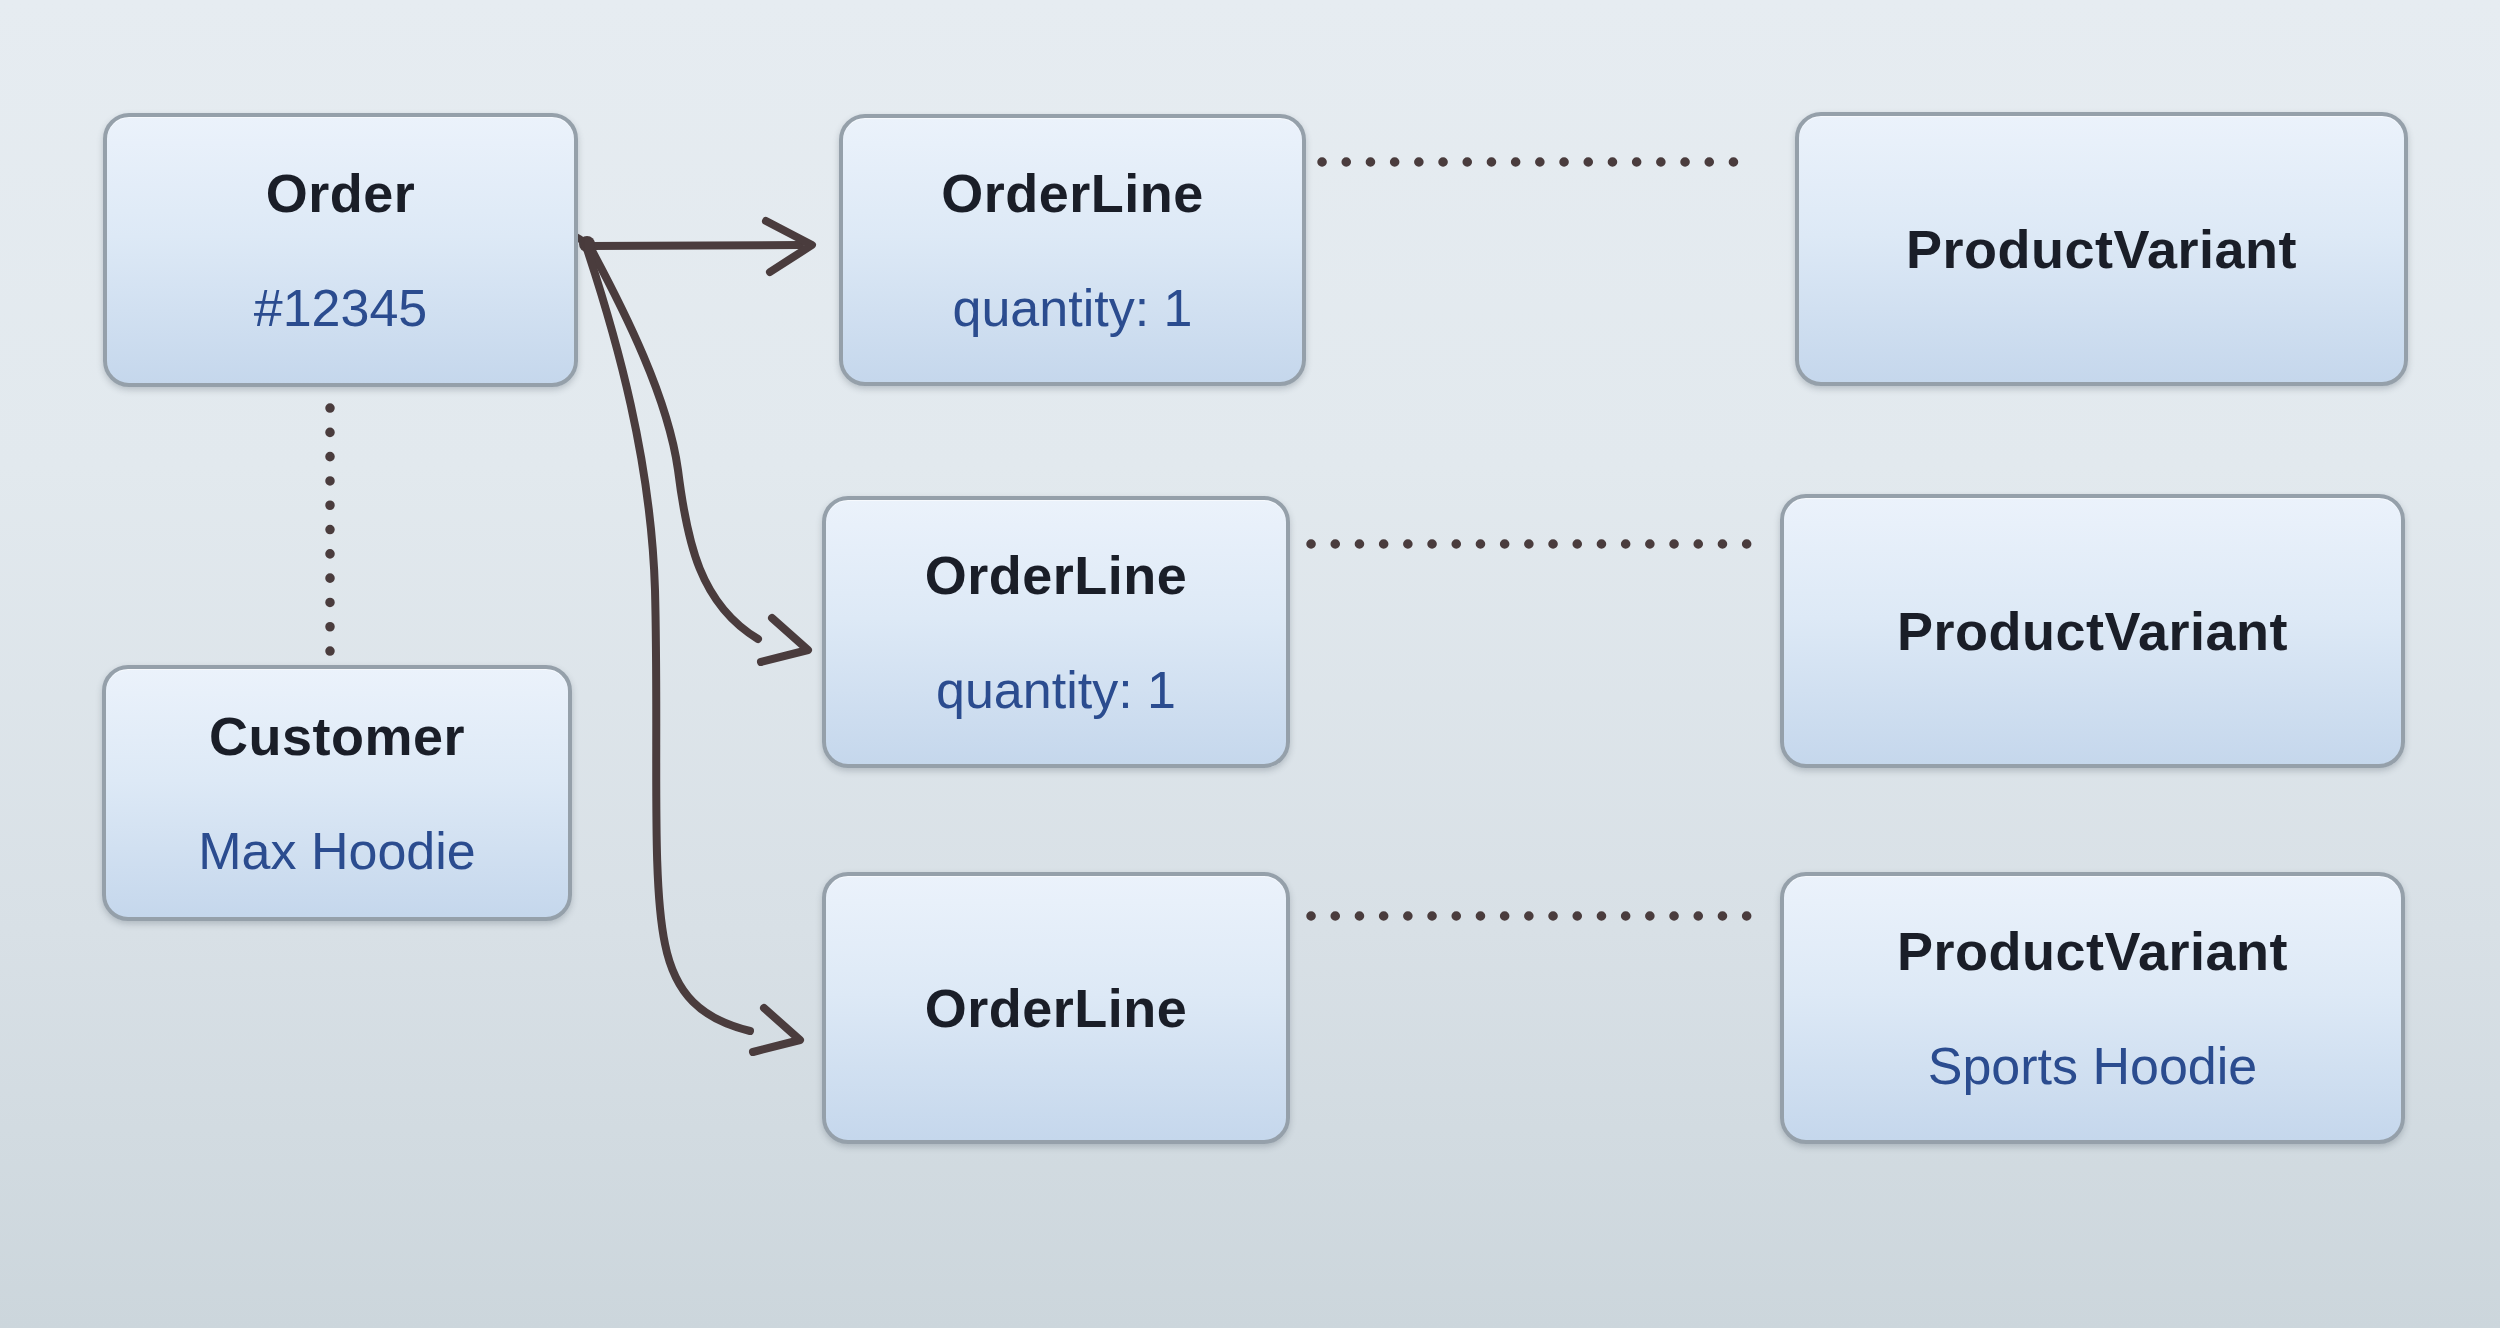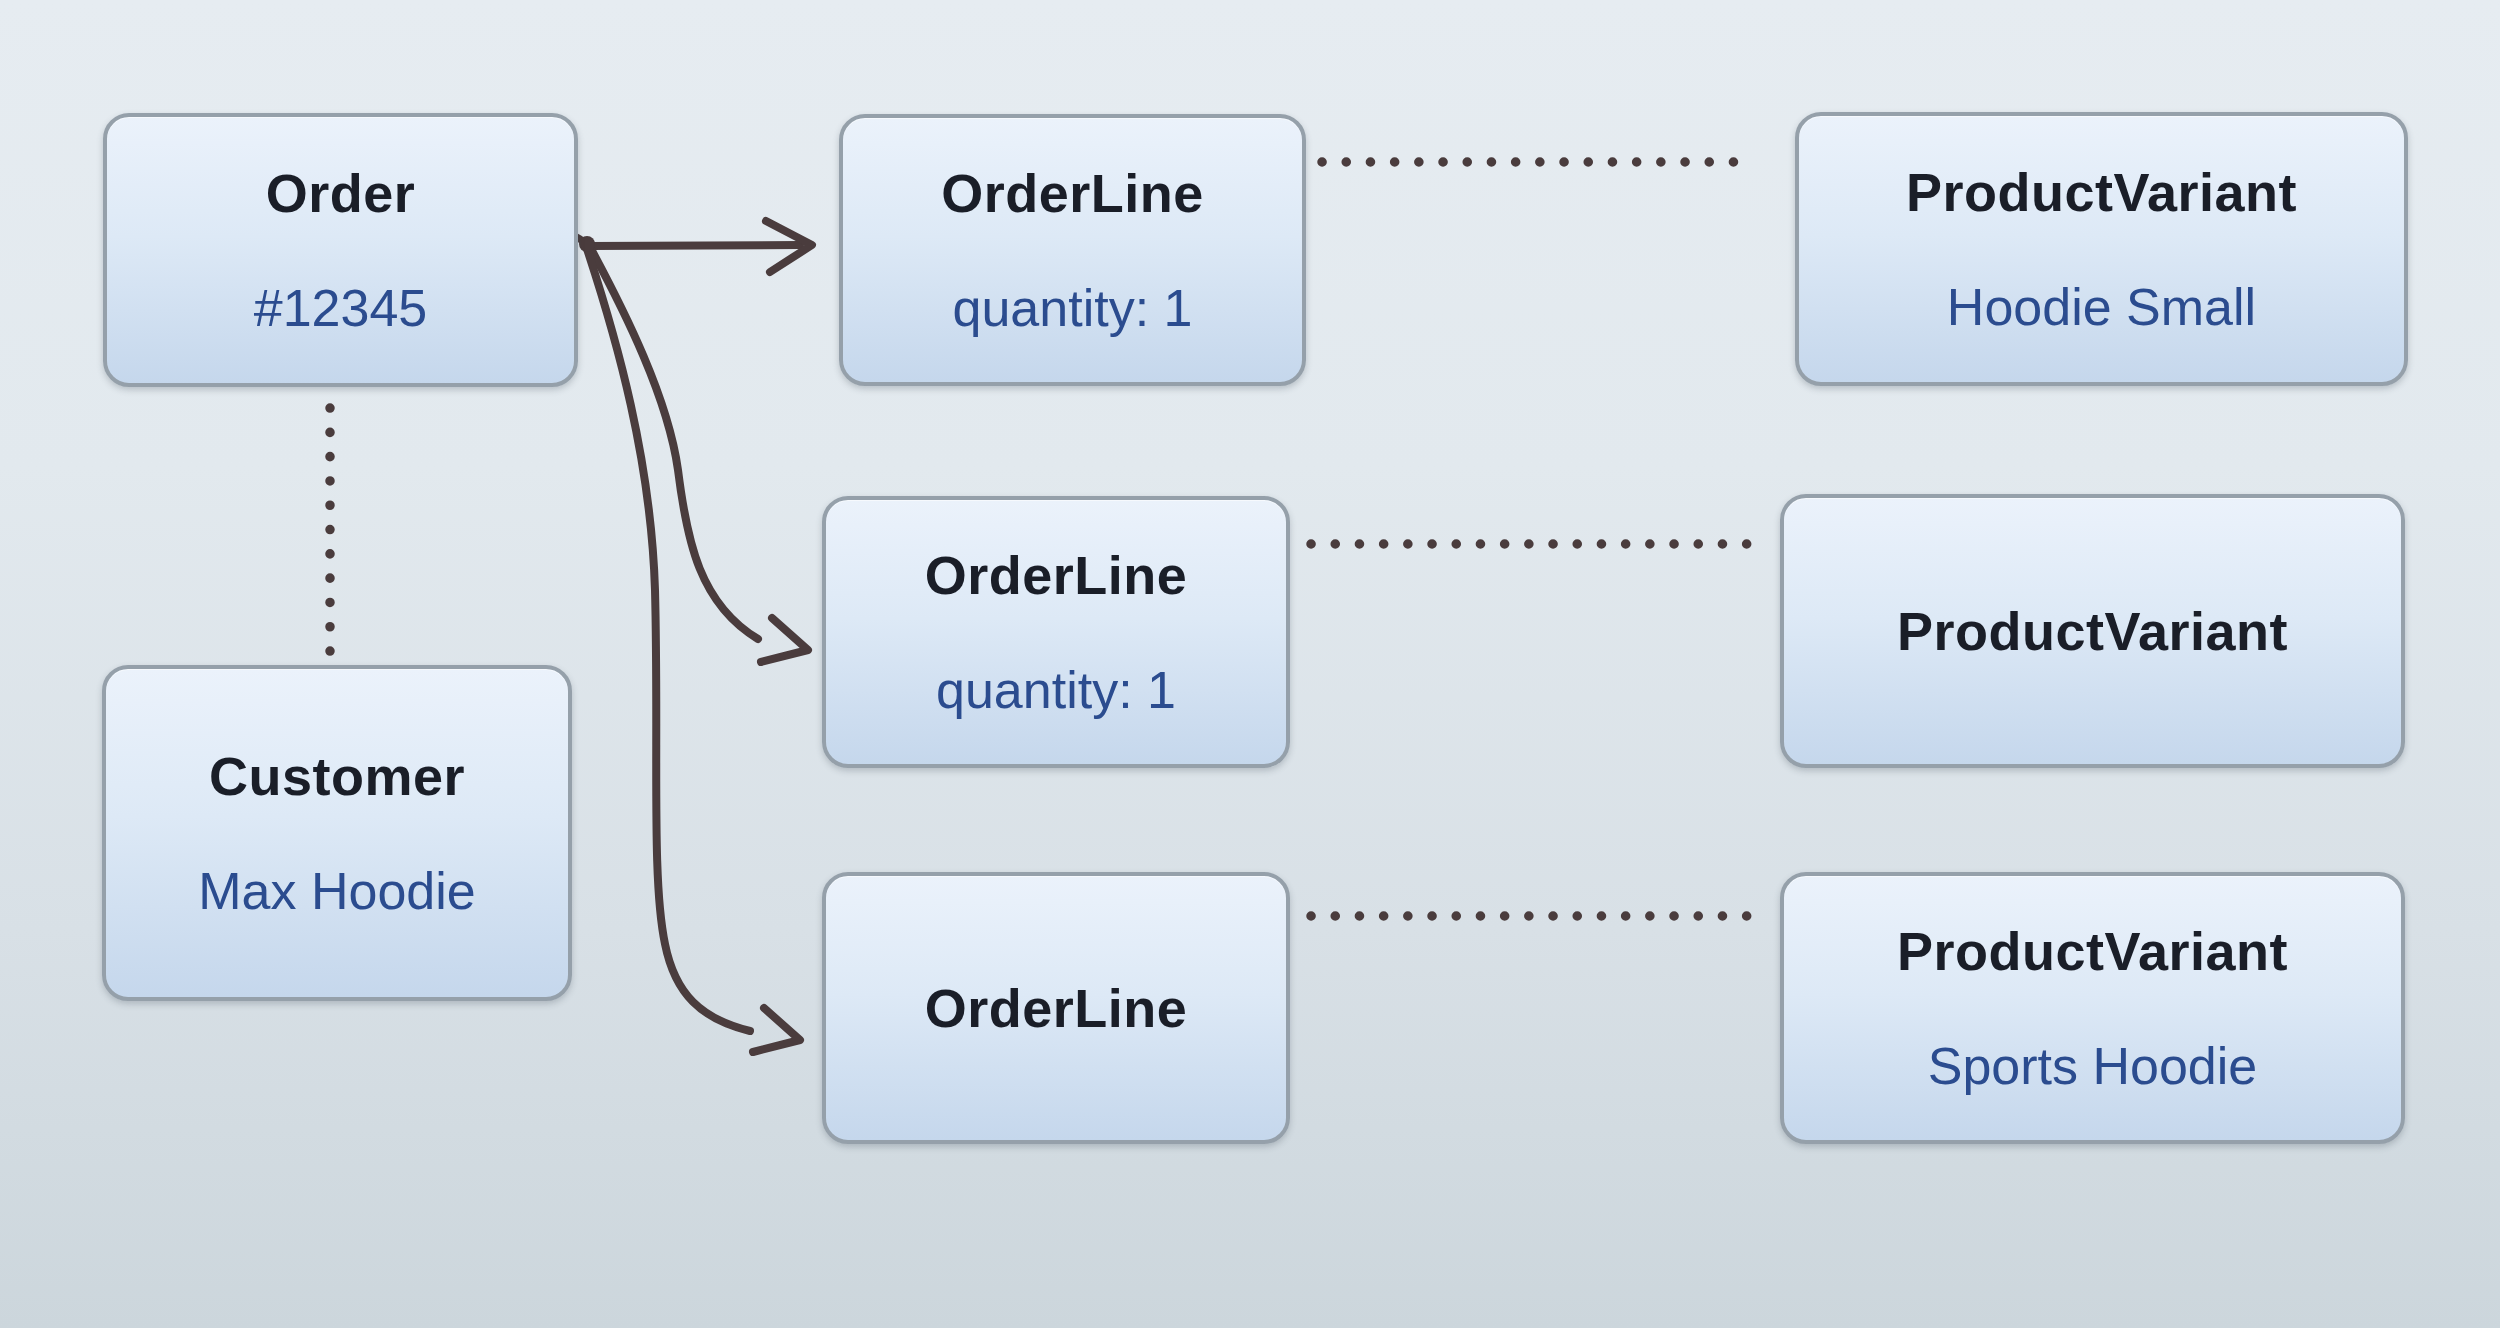--- a/index.html
+++ b/index.html
@@ -86,42 +86,41 @@
     <path d="M 589 247 C 577 234 565 231 557 238" stroke="#4a3c3d" stroke-width="7" fill="none" stroke-linecap="round"></path>
     <circle cx="587" cy="244" r="8" fill="#4a3c3d"></circle>
   </g>
 </svg>
 
 <div class="node" style="left:103px; top:113px; width:475px; height:274px;">
   <div class="title">Order</div>
   <div class="value">#12345</div>
 </div>
 
-<div class="node" style="left:102px; top:665px; width:470px; height:336px;">
+<div class="node" style="left:102px; top:665px; width:470px; height:256px;">
   <div class="title">Customer</div>
   <div class="value">Max Hoodie</div>
 </div>
 
 <div class="node" style="left:839px; top:114px; width:467px; height:272px;">
   <div class="title">OrderLine</div>
   <div class="value">quantity: 1</div>
 </div>
 
 <div class="node" style="left:822px; top:496px; width:468px; height:272px;">
   <div class="title">OrderLine</div>
   <div class="value">quantity: 1</div>
 </div>
 
 <div class="node" style="left:822px; top:872px; width:468px; height:272px;">
   <div class="title">OrderLine</div>
 </div>
 
 <div class="node" style="left:1795px; top:112px; width:613px; height:274px;">
   <div class="title">ProductVariant</div>
-  <div class="value">Hoodie Small</div>
 </div>
 
 <div class="node" style="left:1780px; top:494px; width:625px; height:274px;">
   <div class="title">ProductVariant</div>
 </div>
 
 <div class="node" style="left:1780px; top:872px; width:625px; height:272px;">
   <div class="title">ProductVariant</div>
   <div class="value">Sports Hoodie</div>
 </div>

